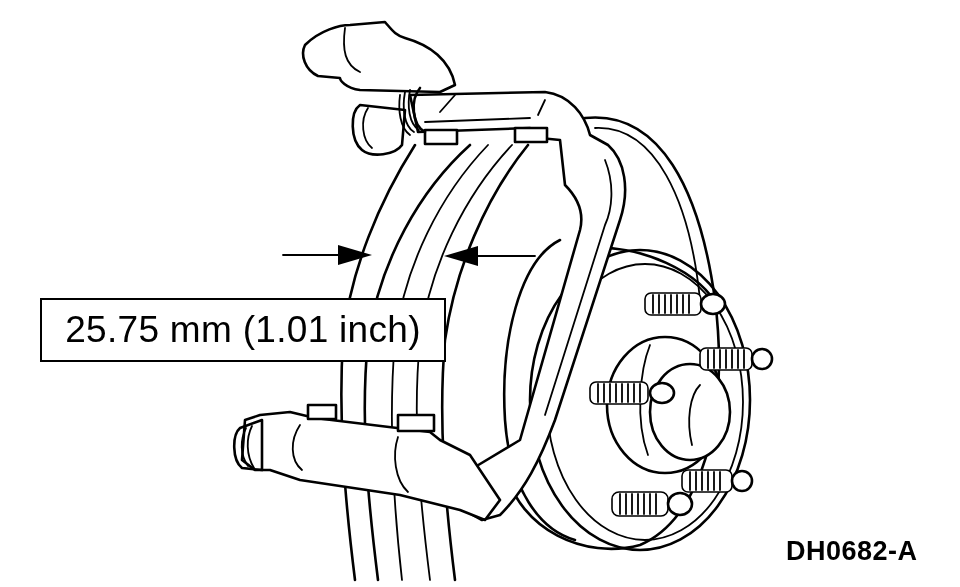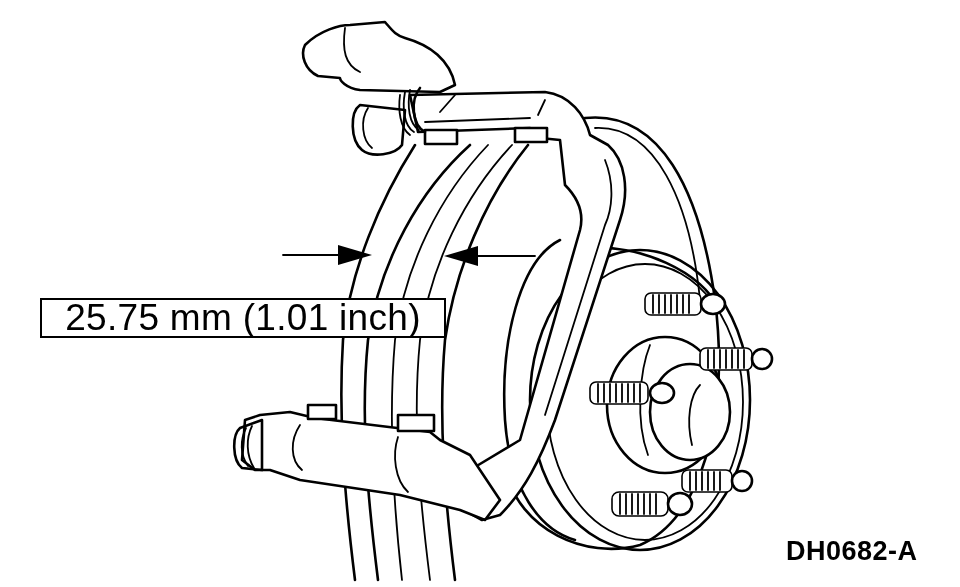--- a/index.html
+++ b/index.html
@@ -2,21 +2,21 @@
 <html><head>
 <meta charset="utf-8">
 <style>
   html,body{margin:0;padding:0;background:#ffffff;}
   #stage{position:relative;width:960px;height:587px;overflow:hidden;background:#ffffff;}
   svg.art{position:absolute;left:0;top:0;width:960px;height:587px;}
   .ln{fill:none;stroke:#000;stroke-width:2.6;stroke-linecap:round;stroke-linejoin:round;}
   .lt{fill:none;stroke:#000;stroke-width:1.8;stroke-linecap:round;stroke-linejoin:round;}
   .wf{fill:#fff;stroke:#000;stroke-width:2.6;stroke-linejoin:round;}
   .thread{fill:#fff;stroke:#000;stroke-width:1.6;}
-  #dim-label{position:absolute;left:40px;top:298px;width:406px;height:40px;border:2px solid #000;background:#fff;
+  #dim-label{position:absolute;left:40px;top:298px;width:406px;height:64px;border:2px solid #000;background:#fff;
     box-sizing:border-box;display:flex;align-items:center;justify-content:center;
     font-family:"Liberation Sans",sans-serif;font-size:37px;color:#000;letter-spacing:0.3px;}
   #fig-id{position:absolute;left:786px;top:536px;font-family:"Liberation Sans",sans-serif;font-weight:bold;font-size:27px;color:#000;letter-spacing:0.5px;}
 </style>
 </head>
 <body>
 
 <div id="stage">
   <svg class="art" viewBox="0 0 960 587">
 

